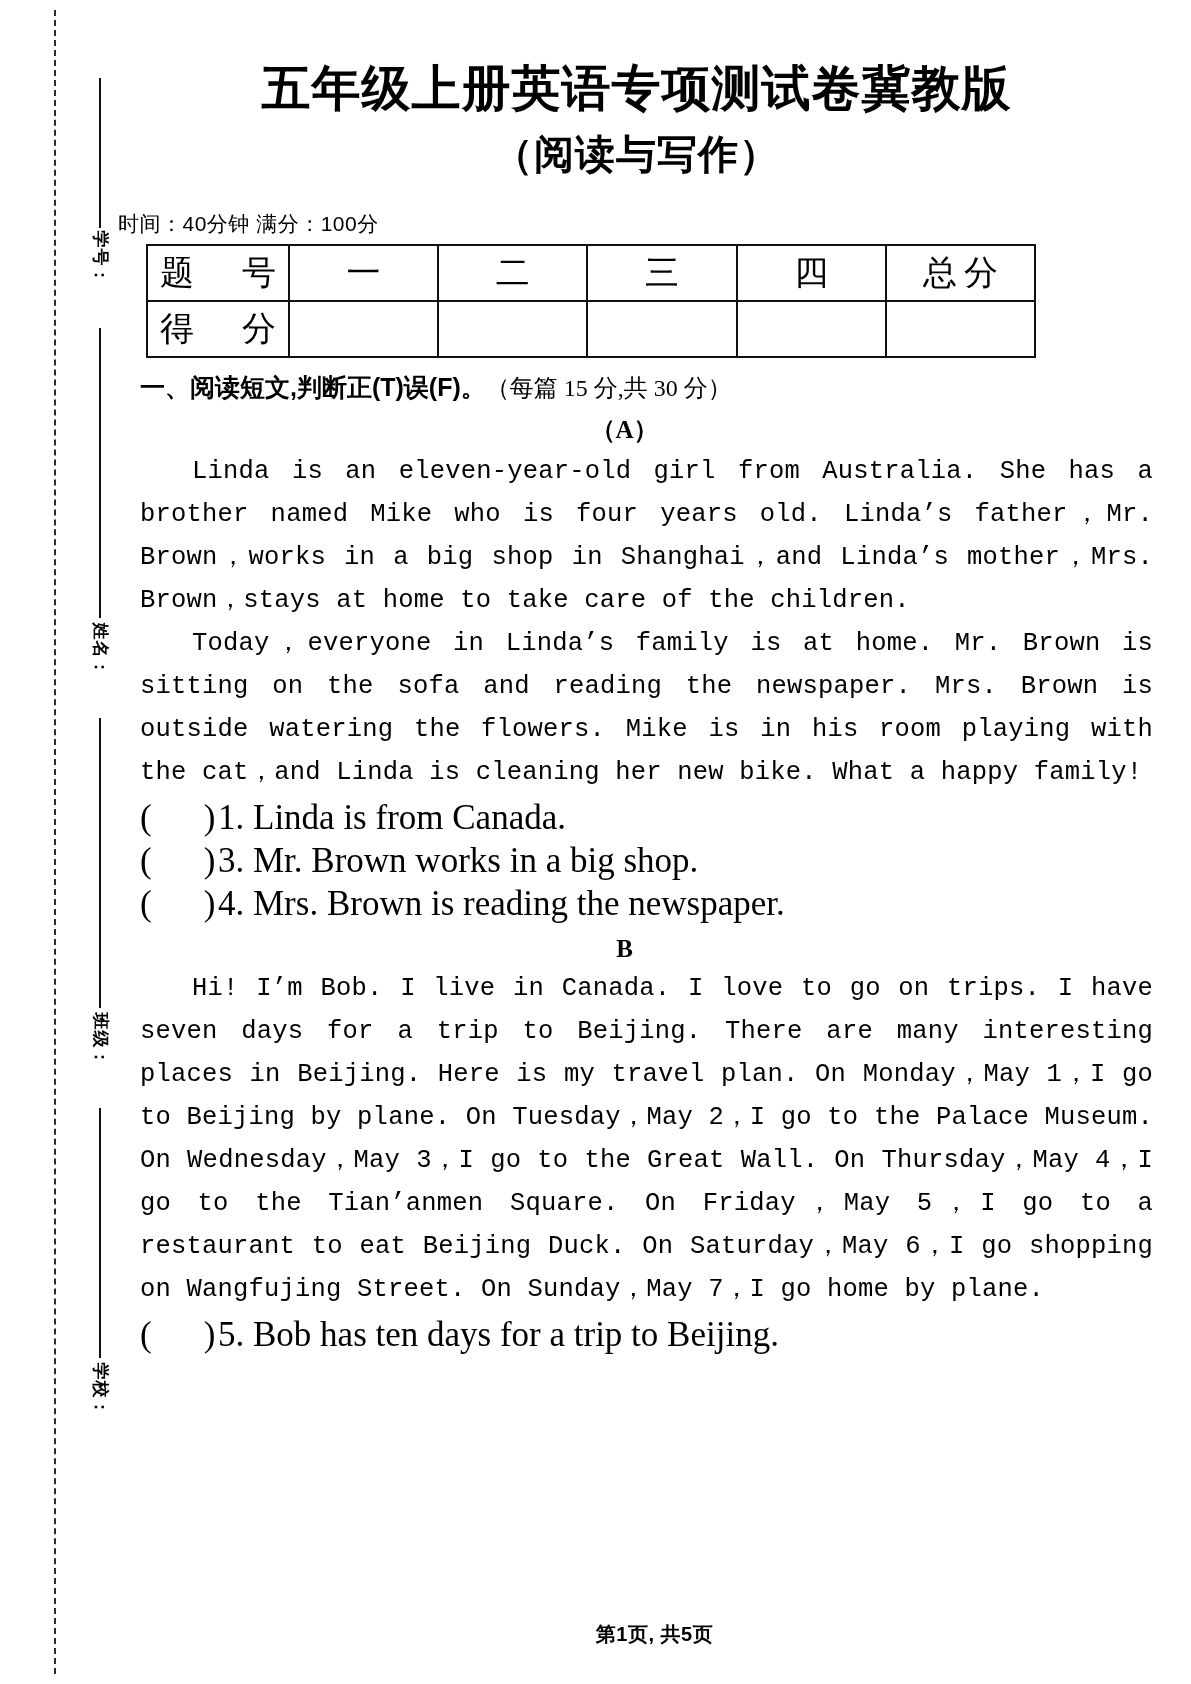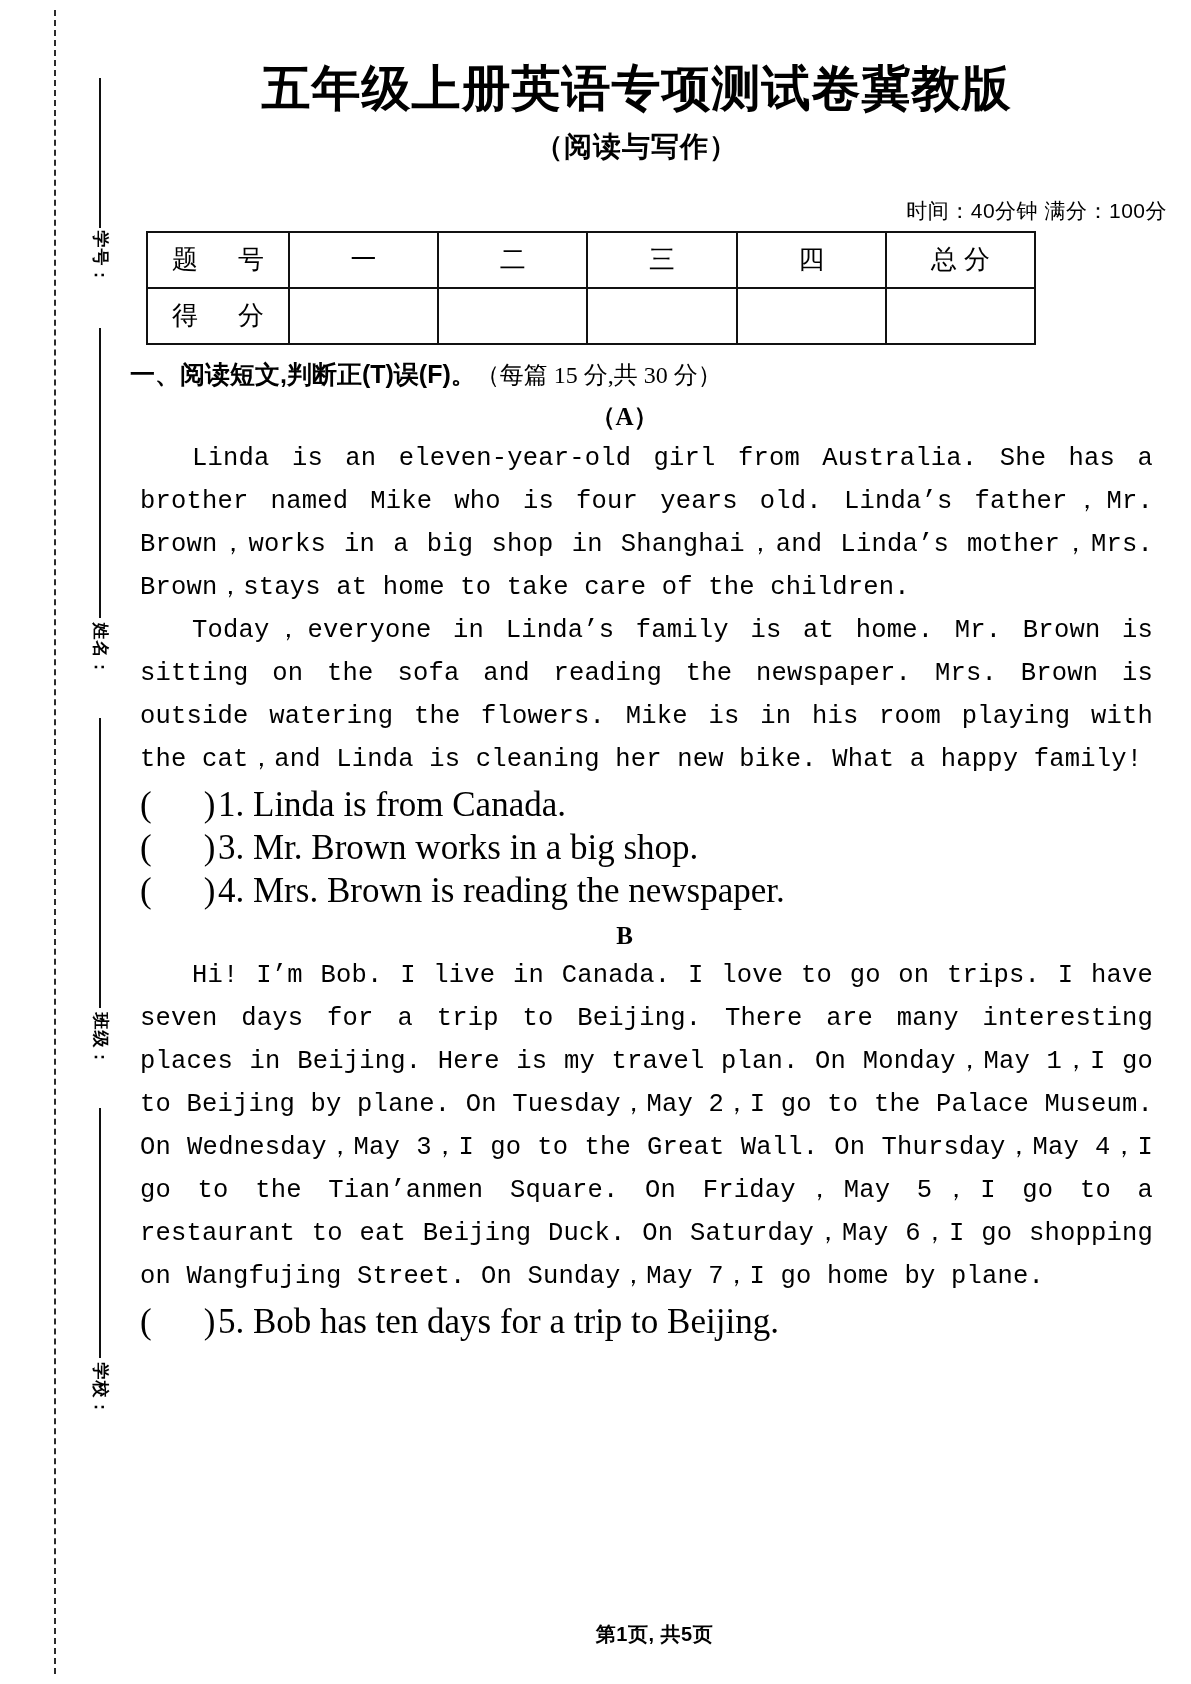--- a/index.html
+++ b/index.html
@@ -82,57 +82,57 @@
     letter-spacing: 1px;
     color: #000;
     padding-right: 36px;
   }
   .doc-subtitle {
     margin: 0;
     padding-top: 16px;
     text-align: center;
     font-family: "Liberation Sans", "DejaVu Sans", sans-serif;
     font-weight: 700;
-    font-size: 28px;
+    font-size: 40px;
     line-height: 1.1;
     letter-spacing: 1px;
     padding-right: 36px;
   }
 
   .exam-meta {
     margin: 34px 24px 6px 0;
-    text-align: right;
+    text-align: left;
     font-family: "Liberation Sans", "DejaVu Sans", sans-serif;
     font-size: 21px;
     font-weight: 500;
     letter-spacing: .5px;
   }
 
   .score-table {
     margin: 6px 48px 0 28px;
     border-collapse: collapse;
     width: 890px;
     table-layout: fixed;
   }
   .score-table td {
     border: 2px solid #111;
     height: 54px;
     text-align: center;
     vertical-align: middle;
     font-family: "Liberation Serif", "DejaVu Serif", serif;
-    font-size: 26px;
+    font-size: 34px;
     letter-spacing: 7px;
     padding: 0;
     text-indent: 7px;
   }
   .score-table td.head-cell { width: 140px; }
   .score-table td.blank-cell { }
 
   .section-head {
-    margin: 14px 40px 0 12px;
+    margin: 14px 40px 0 22px;
     font-size: 25px;
     line-height: 1.25;
     letter-spacing: 0;
   }
   .section-head .cn {
     font-family: "Liberation Sans", "DejaVu Sans", sans-serif;
     font-weight: 700;
     font-size: 25px;
   }
   .section-head .pts {

